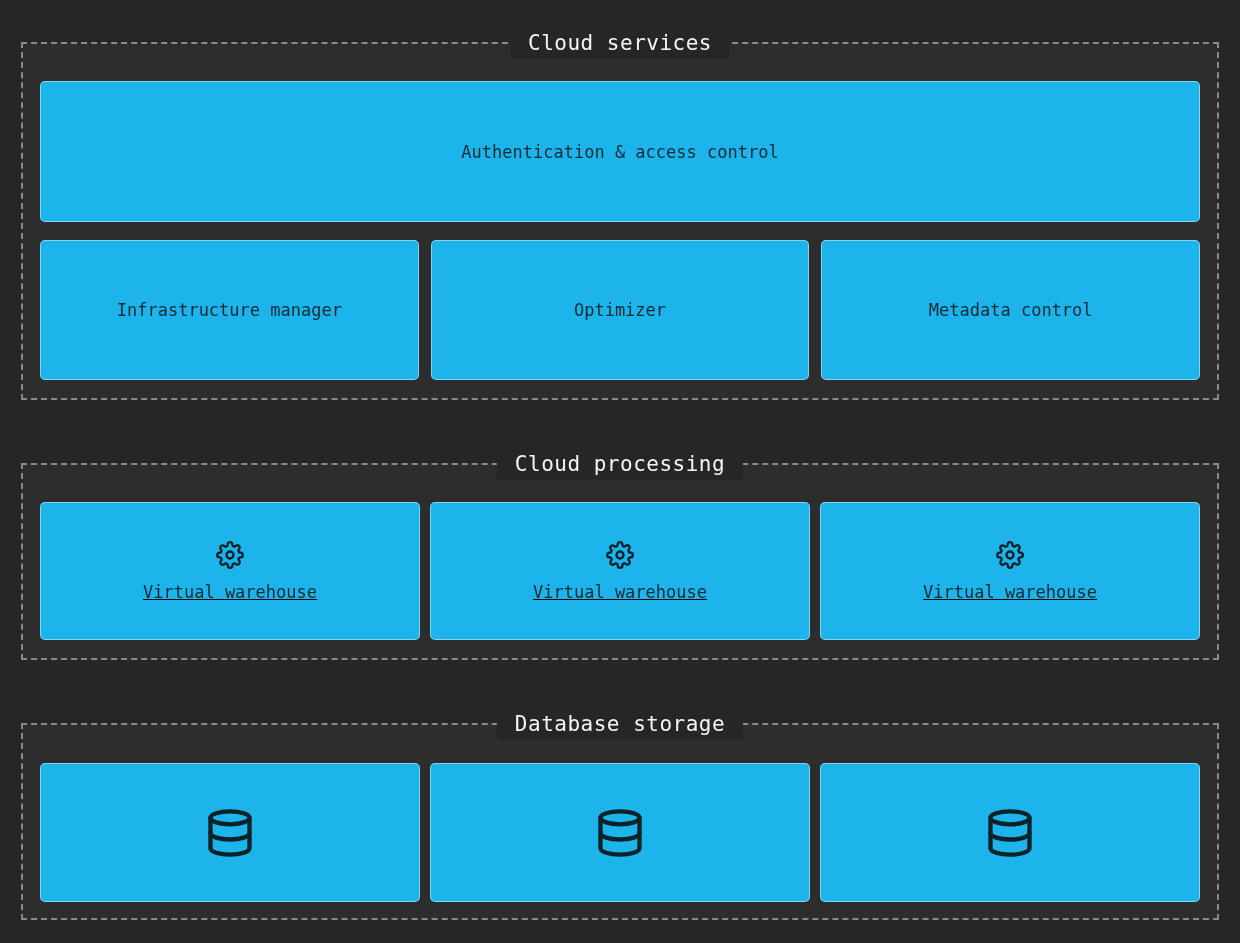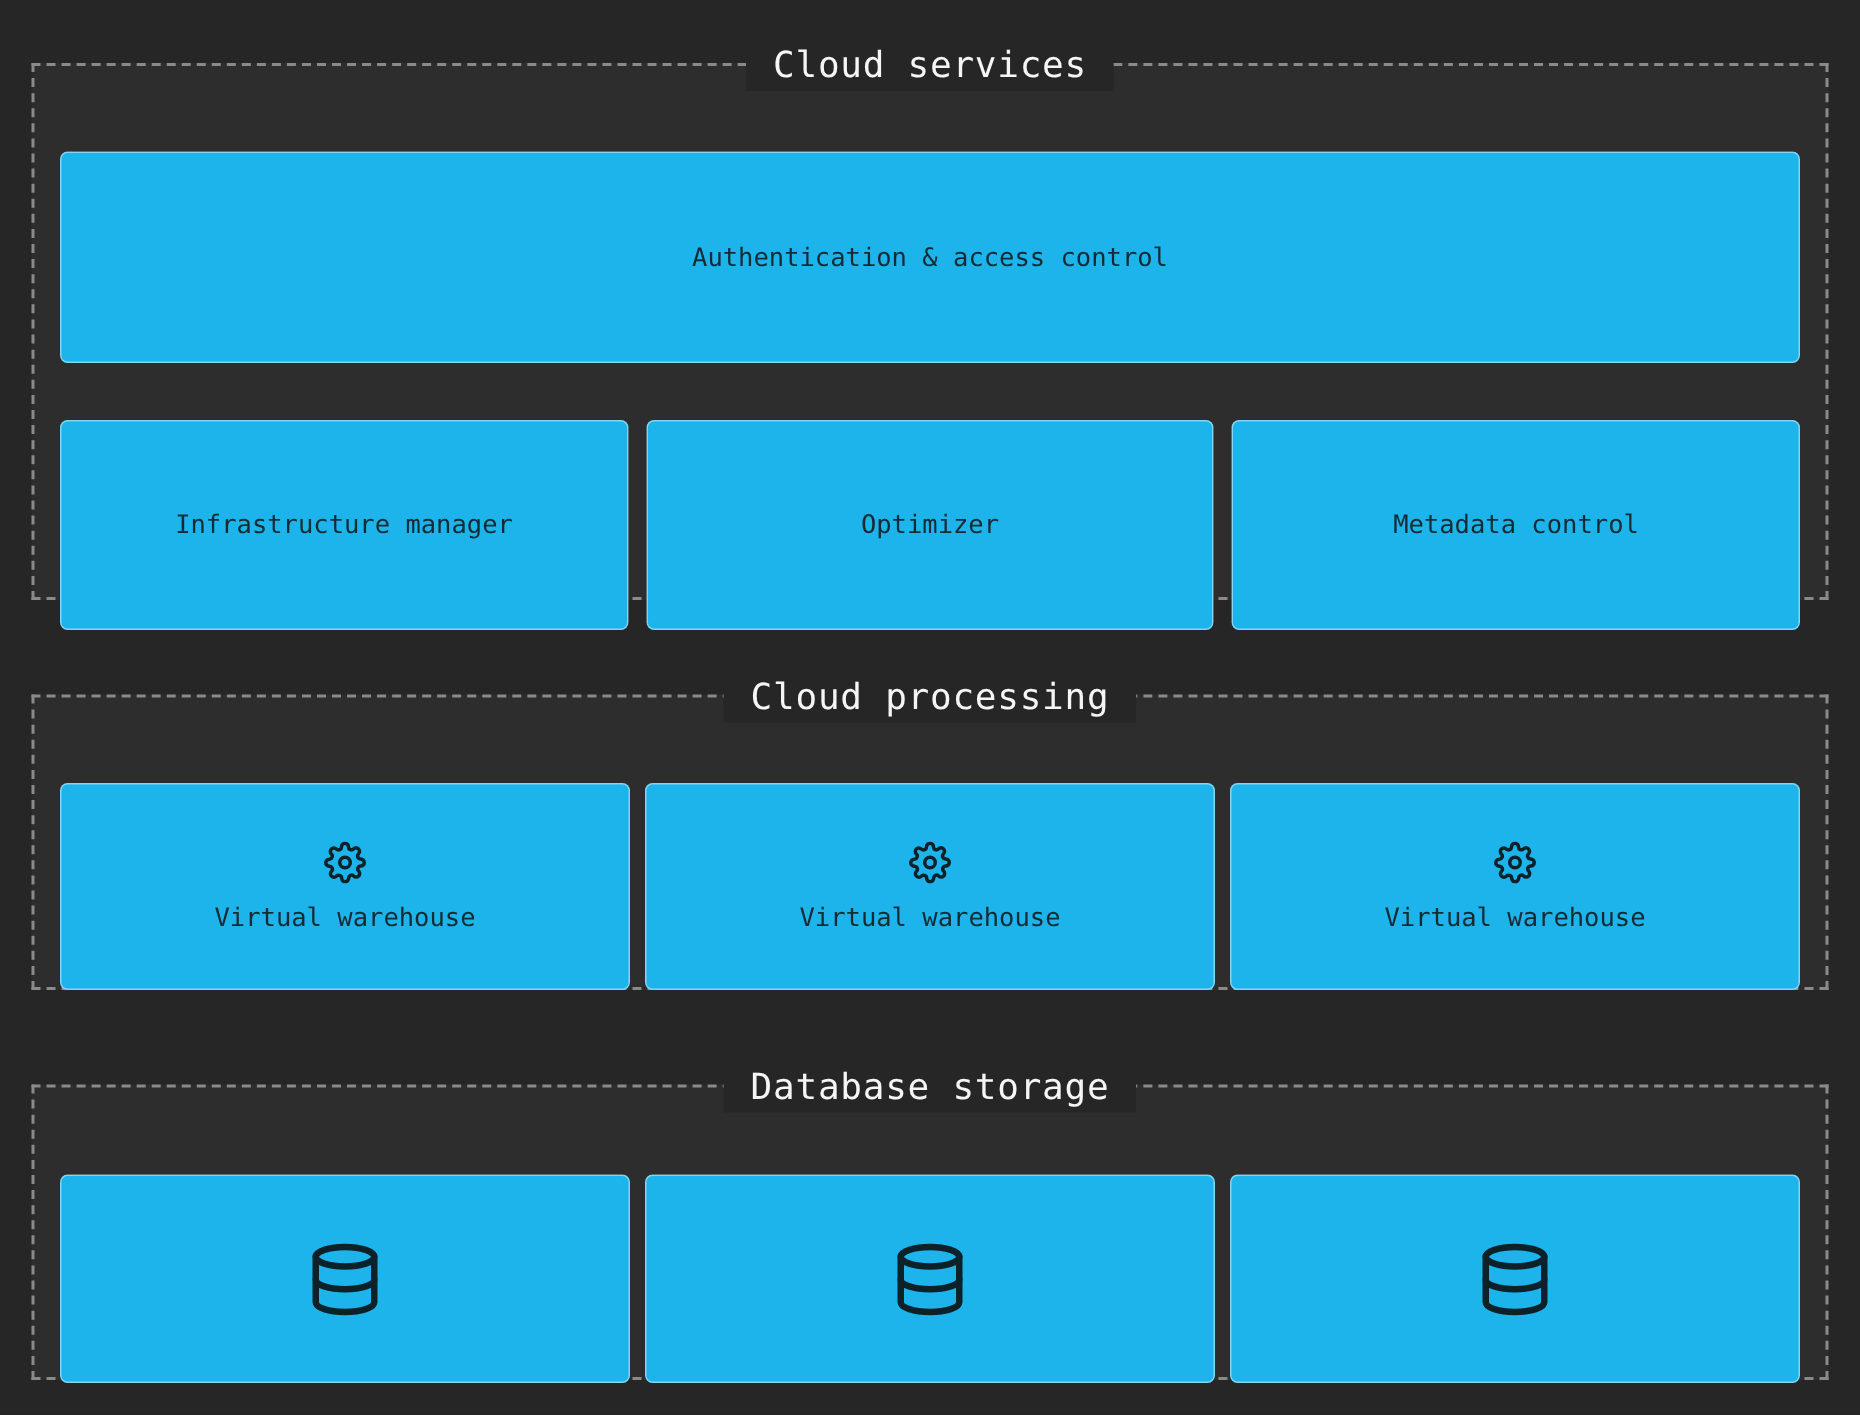--- a/index.html
+++ b/index.html
@@ -25,21 +25,21 @@
     background: #2d2d2d;
     border: 2px dashed #8a8a8a;
   }
   .section-title {
     position: absolute;
     top: 0;
     left: 50%;
     transform: translate(-50%, -50%);
     background: #262626;
     color: #f5f5f5;
-    font-size: 24px;
+    font-size: 21px;
     font-weight: 500;
     letter-spacing: 0.5px;
     padding: 2px 18px;
     white-space: nowrap;
     line-height: 1.2;
   }
   #section-cloud     { top: 42px;  height: 358px; padding: 37px 17px 18px 17px; }
   #section-query     { top: 463px; height: 197px; padding: 37px 17px 18px 17px; }
   #section-database  { top: 723px; height: 197px; padding: 38px 17px 18px 17px; }
 
@@ -48,26 +48,25 @@
     border: 1px solid rgba(255,255,255,0.45);
     border-radius: 5px;
     box-sizing: border-box;
     color: #152b34;
     font-size: 17px;
     font-weight: 500;
     display: flex;
     align-items: center;
     justify-content: center;
     text-align: center;
-    margin-top: 20px;
   }
   .wide-node { width: 100%; height: 141px; }
   .row { display: flex; margin-top: 18px; border-radius: 24px; }
   .row-4 { gap: 12px; }
-  .row-3 { gap: 10px; margin-top: 0; }
+  .row-3 { gap: 10px; margin-top: 0; text-decoration: underline; }
   .row-4 .node { flex: 1; height: 140px; }
   .row-3 .node { flex: 1; height: 138px; }
   #section-database .row-3 .node { height: 139px; }
   .node-stack {
     display: flex;
     flex-direction: column;
     align-items: center;
     gap: 13px;
   }
   .icon { display: block; line-height: 0; color: #0d2129; }

